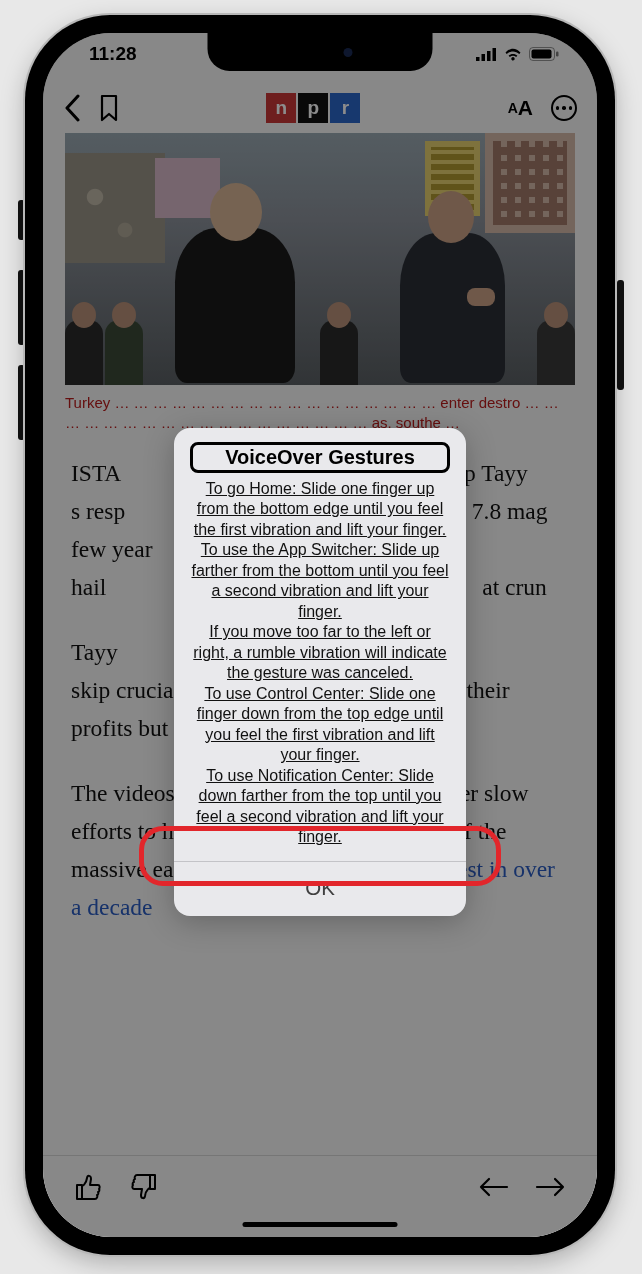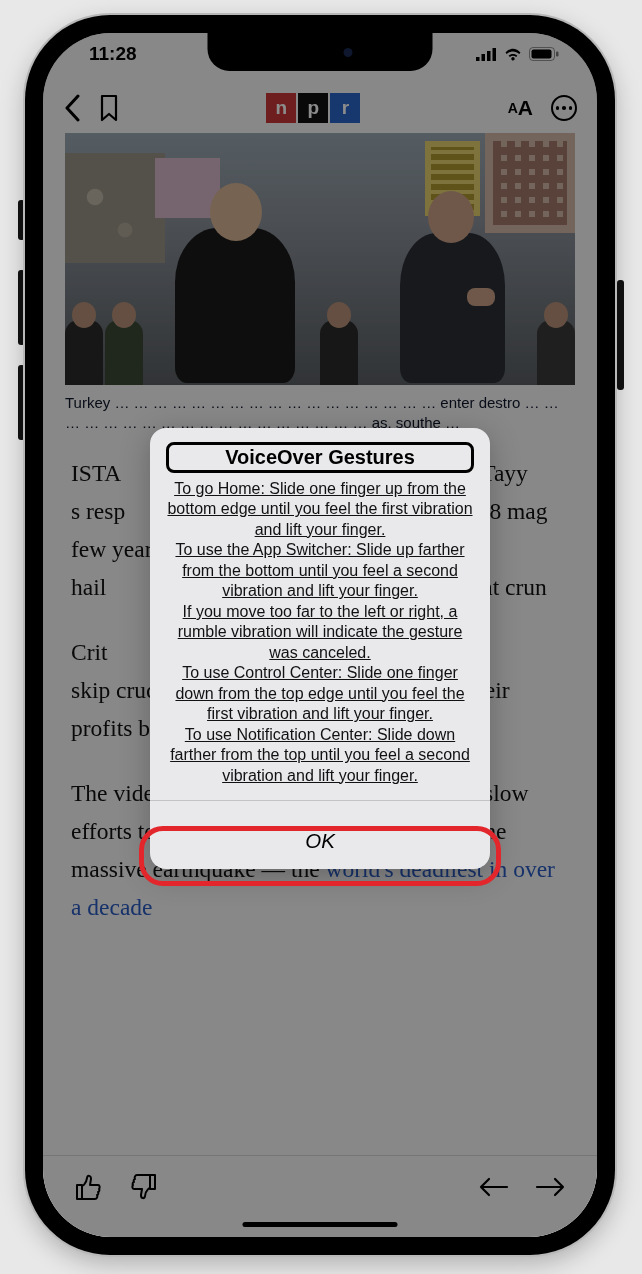--- a/index.html
+++ b/index.html
@@ -112,21 +112,21 @@
   .p-main .head{ width:52px; height:58px; left:35px; top:-45px; background:#d8b595; }
   .p-suit { right:70px; top:100px; width:105px; height:150px; background:#2a2e36; }
   .p-suit .head{ width:46px; height:52px; left:28px; top:-42px; }
   .p-suit .hand{ position:absolute; right:10px; top:55px; width:28px; height:18px; background:#caa185; border-radius:8px;}
   .crowd { position:absolute; bottom:0; height:70px; left:0; right:0; }
   .crowd .c { position:absolute; bottom:0; width:38px; height:65px; background:#2a2a2a; border-radius:14px 14px 0 0;}
   .crowd .c::before { content:""; position:absolute; width:24px; height:26px; background:#b89078; border-radius:50%; left:7px; top:-18px;}
   .caption {
     margin: 8px 22px 0;
     font-size: 15px;
-    color: #0f172a;
+    color: #b91c1c;
     line-height: 1.35;
   }
   .article {
     margin: 20px 28px 0;
     font-family: Georgia, 'Times New Roman', serif;
     font-size: 23.5px;
     line-height: 1.63;
     color: #111;
   }
   .article p { margin-bottom: 26px; }
@@ -147,21 +147,21 @@
   .dim {
     position: absolute; inset: 0;
     background: rgba(0,0,0,0.45);
     z-index: 20;
   }
   
   .alert {
     position: absolute;
     left: 50%; top: 395px;
     transform: translateX(-50%);
-    width: 340px;
+    width: 292px;
     background: #e9e9ec;
     border-radius: 16px;
     z-index: 30;
     overflow: hidden;
     box-shadow: 0 6px 30px rgba(0,0,0,0.25);
   }
   .alert-title {
     margin: 14px 16px 6px;
     border: 3px solid #000;
     border-radius: 8px;
@@ -174,25 +174,24 @@
     padding: 0 16px 14px;
     font-size: 16px;
     line-height: 1.28;
     text-align: center;
     color: #111;
     text-decoration: underline;
   }
   .alert-btn {
     border-top: 1px solid #c3c3c7;
     text-align: center;
-    padding: 28px 0 16px;
-    color: #000000;
+    padding: 14px 0 16px;
+    color: #404040;
     font-size: 20.5px;
     font-weight: 400;
-    font-style: italic;
   }
   .highlight {
     position: absolute;
     z-index: 35;
     left: 50%; transform: translateX(-50%);
     top: 793px;
     width: 362px; height: 60px;
     border: 5px solid #e2262b;
     border-radius: 24px;
     pointer-events: none;
@@ -290,21 +289,21 @@
       <div class="caption">Turkey … … … … … … … … … … … … … … … … … enter destro … … … … … … … … … … … … … … … … … … as, southe …</div>
 
       <div class="article">
         <p>
           <span>ISTA</span>&nbsp;&nbsp;&nbsp;&nbsp;&nbsp;&nbsp;&nbsp;&nbsp;&nbsp;&nbsp;&nbsp;&nbsp;&nbsp;&nbsp;&nbsp;&nbsp;&nbsp;&nbsp;&nbsp;&nbsp;&nbsp;&nbsp;&nbsp;&nbsp;&nbsp;&nbsp;&nbsp;&nbsp;&nbsp;&nbsp;&nbsp;&nbsp;&nbsp;&nbsp;&nbsp;&nbsp;&nbsp;&nbsp;&nbsp;&nbsp;&nbsp;&nbsp;&nbsp;&nbsp;&nbsp;&nbsp;&nbsp;&nbsp;&nbsp;&nbsp;&nbsp;&nbsp;&nbsp;<span>ecep Tayy</span><br>
           <span>s resp</span>&nbsp;&nbsp;&nbsp;&nbsp;&nbsp;&nbsp;&nbsp;&nbsp;&nbsp;&nbsp;&nbsp;&nbsp;&nbsp;&nbsp;&nbsp;&nbsp;&nbsp;&nbsp;&nbsp;&nbsp;&nbsp;&nbsp;&nbsp;&nbsp;&nbsp;&nbsp;&nbsp;&nbsp;&nbsp;&nbsp;&nbsp;&nbsp;&nbsp;&nbsp;&nbsp;&nbsp;&nbsp;&nbsp;&nbsp;&nbsp;&nbsp;&nbsp;&nbsp;&nbsp;&nbsp;&nbsp;&nbsp;&nbsp;&nbsp;&nbsp;&nbsp;&nbsp;&nbsp;&nbsp;&nbsp;&nbsp;&nbsp;&nbsp;&nbsp;<span>7.8 mag</span><br>
           <span>few year</span>&nbsp;&nbsp;&nbsp;&nbsp;&nbsp;&nbsp;&nbsp;&nbsp;&nbsp;&nbsp;&nbsp;&nbsp;&nbsp;&nbsp;&nbsp;&nbsp;&nbsp;&nbsp;&nbsp;&nbsp;&nbsp;&nbsp;&nbsp;&nbsp;&nbsp;&nbsp;&nbsp;&nbsp;&nbsp;&nbsp;&nbsp;&nbsp;&nbsp;&nbsp;&nbsp;&nbsp;&nbsp;&nbsp;&nbsp;&nbsp;&nbsp;&nbsp;&nbsp;&nbsp;&nbsp;&nbsp;&nbsp;&nbsp;&nbsp;&nbsp;&nbsp;&nbsp;&nbsp;&nbsp;&nbsp;&nbsp;&nbsp;<br>
           <span>hail</span>&nbsp;&nbsp;&nbsp;&nbsp;&nbsp;&nbsp;&nbsp;&nbsp;&nbsp;&nbsp;&nbsp;&nbsp;&nbsp;&nbsp;&nbsp;&nbsp;&nbsp;&nbsp;&nbsp;&nbsp;&nbsp;&nbsp;&nbsp;&nbsp;&nbsp;&nbsp;&nbsp;&nbsp;&nbsp;&nbsp;&nbsp;&nbsp;&nbsp;&nbsp;&nbsp;&nbsp;&nbsp;&nbsp;&nbsp;&nbsp;&nbsp;&nbsp;&nbsp;&nbsp;&nbsp;&nbsp;&nbsp;&nbsp;&nbsp;&nbsp;&nbsp;&nbsp;&nbsp;&nbsp;&nbsp;&nbsp;&nbsp;&nbsp;&nbsp;&nbsp;&nbsp;&nbsp;&nbsp;&nbsp;<span>at crun</span>
         </p>
         <p>
-          <span>Crit</span><br>
+          <span>Tayy</span><br>
           <span>skip crucial safety regulations, increasing their profits but putting residents at risk.</span>
         </p>
         <p>
           <span>The videos have fueled public outrage over slow efforts to help residents in the aftermath of the massive earthquake — the </span><span class="link">world's deadliest in over a decade</span>
         </p>
       </div>
 
       <div class="bottom-bar">
         <span class="icon-btn">
           <svg width="30" height="30" viewBox="0 0 30 30">

